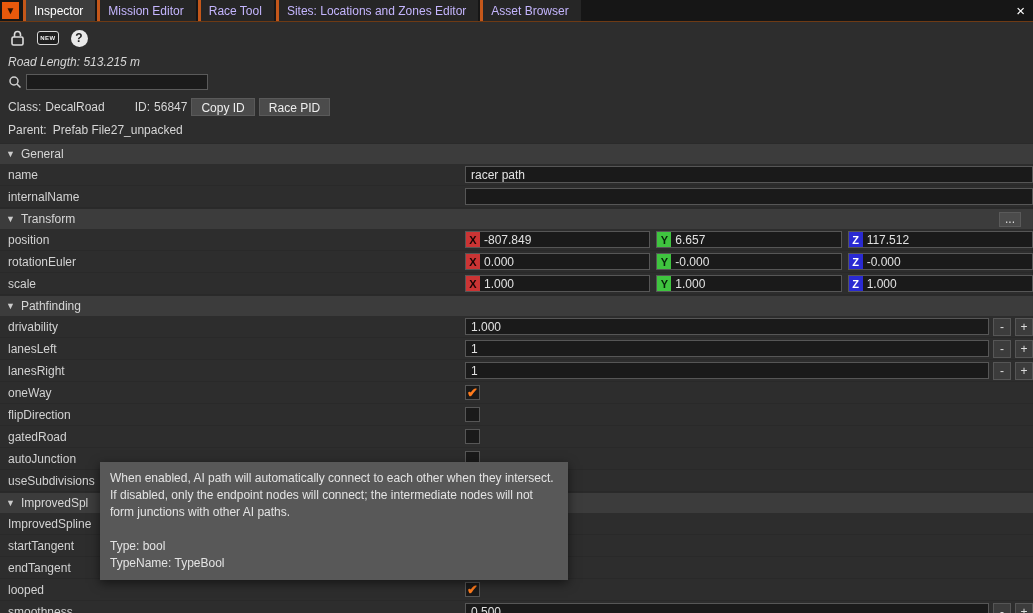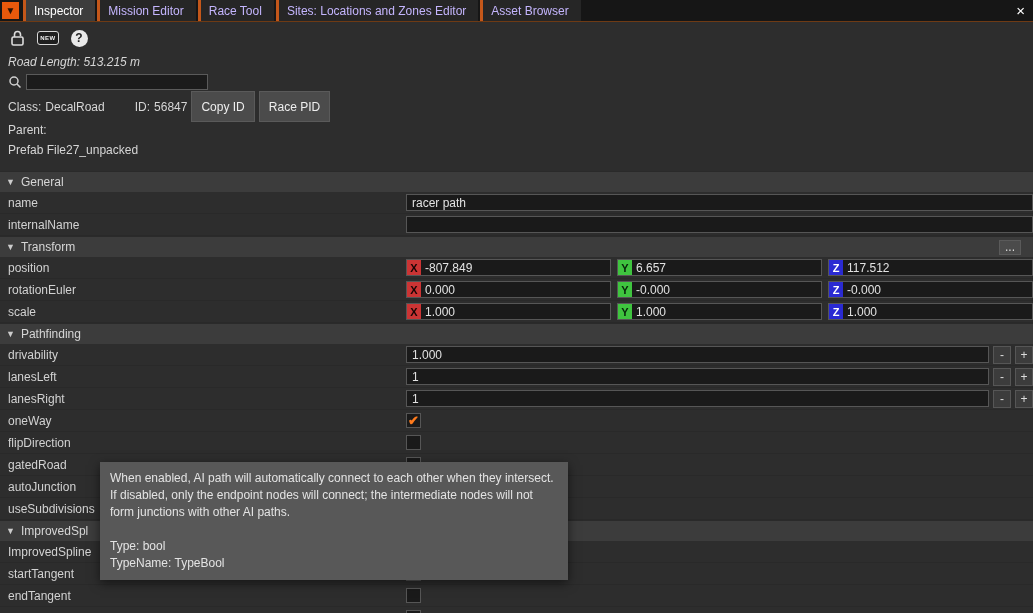--- a/index.html
+++ b/index.html
@@ -24,30 +24,30 @@
   .new-badge { border:1px solid #d8d8d8; border-radius:3px; color:#f0f0f0; font-size:6px; font-weight:bold; padding:3px 2px; background:#1f1f1f; letter-spacing:0.5px; }
   .help-circle { width:17px; height:17px; border-radius:50%; background:#e9e9e9; color:#222; font-weight:bold; font-size:12px; display:flex; align-items:center; justify-content:center; }
 
   .road-length { padding:2px 0 4px 8px;font-style:italic; }
 
   .search-row { display:flex; align-items:center; gap:4px; padding:1px 0 4px 8px; }
   .search-input { width:182px; height:16px; background:#1b1b1b; border:1px solid #5a5a5a; color:#e2e2e2; font:inherit; padding:0 4px; }
 
   .class-row { display:flex; align-items:center; padding:2px 0 3px 8px; gap:4px; height:26px; }
   .class-row .spacer-sm { width:22px; }
-  .gray-btn { background:#4b4b4b; border:1px solid #5a5a5a; color:#eeeeee; font:inherit; padding:2px 9px; height:31px; }
-  .parent-row { display:flex; gap:6px; padding:3px 0 14px 8px;flex-direction:column; }
+  .gray-btn { background:#4b4b4b; border:1px solid #5a5a5a; color:#eeeeee; font:inherit; padding:2px 9px; height:18px; }
+  .parent-row { display:flex; gap:6px; padding:3px 0 6px 8px; }
 
   
   .sec-header { display:flex; align-items:center; gap:6px; height:21px; background:#3c3c3c; padding-left:6px; border-top:1px solid #2a2a2a; }
   .tri { color:#cccccc; font-size:9px; }
   .more-btn { margin-left:auto; margin-right:12px; background:#4b4b4b; border:1px solid #5a5a5a; color:#dddddd; font:inherit; line-height:8px; height:15px; padding:0 5px; }
 
   .prop-row { display:flex; align-items:center; height:22px; border-bottom:1px solid #292929; }
-  .prop-label { width:406px; flex:none; padding-left:8px; color:#d2d2d2; overflow:hidden; white-space:nowrap; }
+  .prop-label { width:465px; flex:none; padding-left:8px; color:#d2d2d2; overflow:hidden; white-space:nowrap; }
   .prop-value { flex:1; display:flex; align-items:center; gap:4px; padding-right:0; }
 
   .text-input { flex:1; height:17px; background:#1a1a1a; border:1px solid #565656; color:#e2e2e2; font:inherit; padding:0 5px; min-width:0; }
 
   .vec-group { flex:1; display:flex; gap:6px; }
   .vec { flex:1; display:flex; align-items:stretch; height:17px; background:#1a1a1a; border:1px solid #565656; min-width:0; }
   .axis { width:14px; flex:none; display:flex; align-items:center; justify-content:center; font-weight:bold; font-size:11px; }
   .axis.x { background:#cb3434; color:#160505; }
   .axis.y { background:#3fc43f; color:#07220a; }
   .axis.z { background:#2a2ad2; color:#ffffff; }

